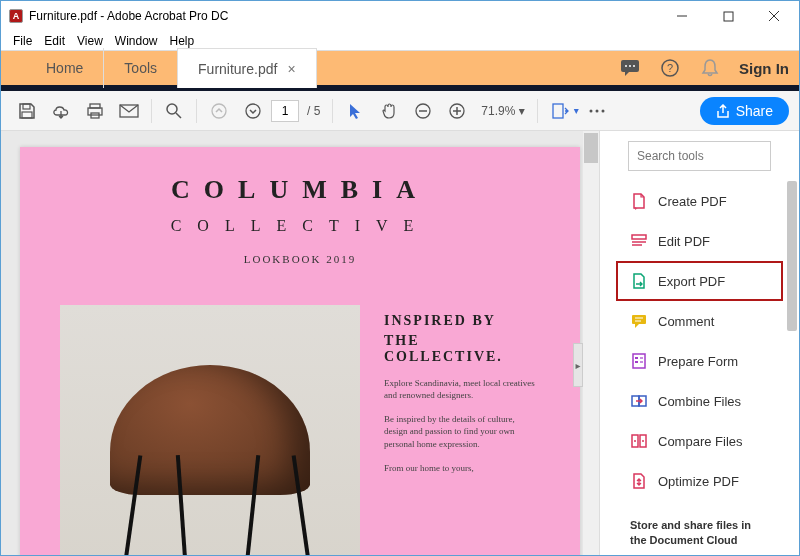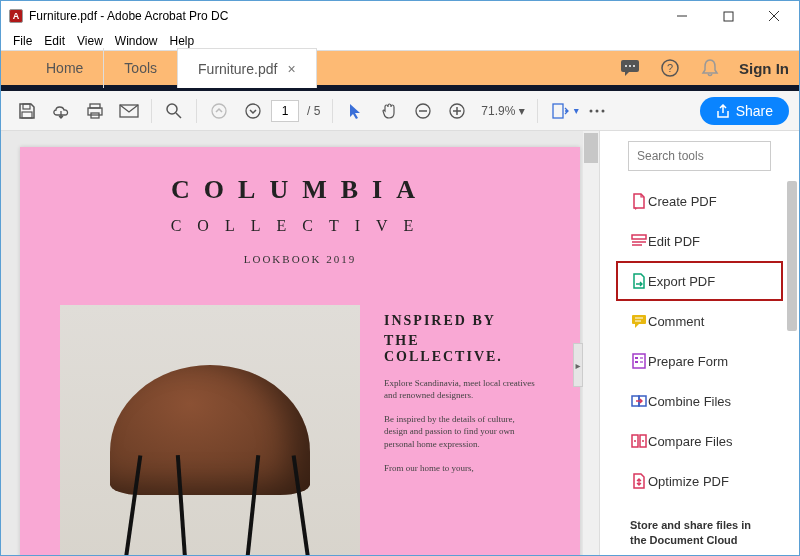--- a/index.html
+++ b/index.html
@@ -50,21 +50,21 @@
 .body-h2 { font-size: 14px; font-weight:700; letter-spacing: 2px; color:#222; margin-top: 4px; font-family: Georgia, serif; }
 .body-p { font-size: 9px; color:#444; margin-top: 12px; line-height: 1.35; font-family: Georgia, serif; }
 
 .doc-scroll { position:absolute; right:0; top:0; bottom:0; width:16px; background:#f0f0f0; }
 .doc-scroll-thumb { width:14px; height:30px; background:#c7c7c7; margin:2px auto 0; }
 .collapse-handle { position:absolute; right: 16px; top: 50%; width: 10px; height: 44px; background:#e5e5e5; border:1px solid #ccc; display:flex; align-items:center; justify-content:center; font-size:10px; color:#666; }
 
 .sidebar { width: 200px; border-left:1px solid #ddd; background:#fff; display:flex; flex-direction:column; padding: 10px 16px 0; position:relative; }
 .search-tools { margin: 0 12px 10px; height: 30px; border:1px solid #ccc; padding: 0 8px; font-size: 12px; color:#999; }
 .tool-list { flex:1; overflow:hidden; position:relative; }
-.tool-item { height: 40px; display:flex; align-items:center; padding: 0 14px; font-size: 13px; color:#333; }
+.tool-item { height: 40px; display:flex; align-items:center; gap: 10px; padding: 0 14px; font-size: 13px; color:#333; }
 .tool-item.selected { border: 2px solid #b01818; padding: 0 12px; height: 40px; }
 .tool-ico { width: 18px; height: 18px; display:flex; align-items:center; justify-content:center; }
 .sidebar-scroll { position:absolute; right:2px; top: 50px; width: 10px; height: 280px; }
 .sidebar-scroll-thumb { width:10px; height:150px; background:#c7c7c7; border-radius: 2px; }
 .cloud-promo { padding: 8px 14px; text-align:left; }
 .cloud-promo-text { font-size: 11px; font-weight:600; color:#333; line-height:1.3; }
 .learn-more { font-size: 11px; color:#0a84ff; margin-top: 4px; }
 
 svg { display:block; }
 </style>

